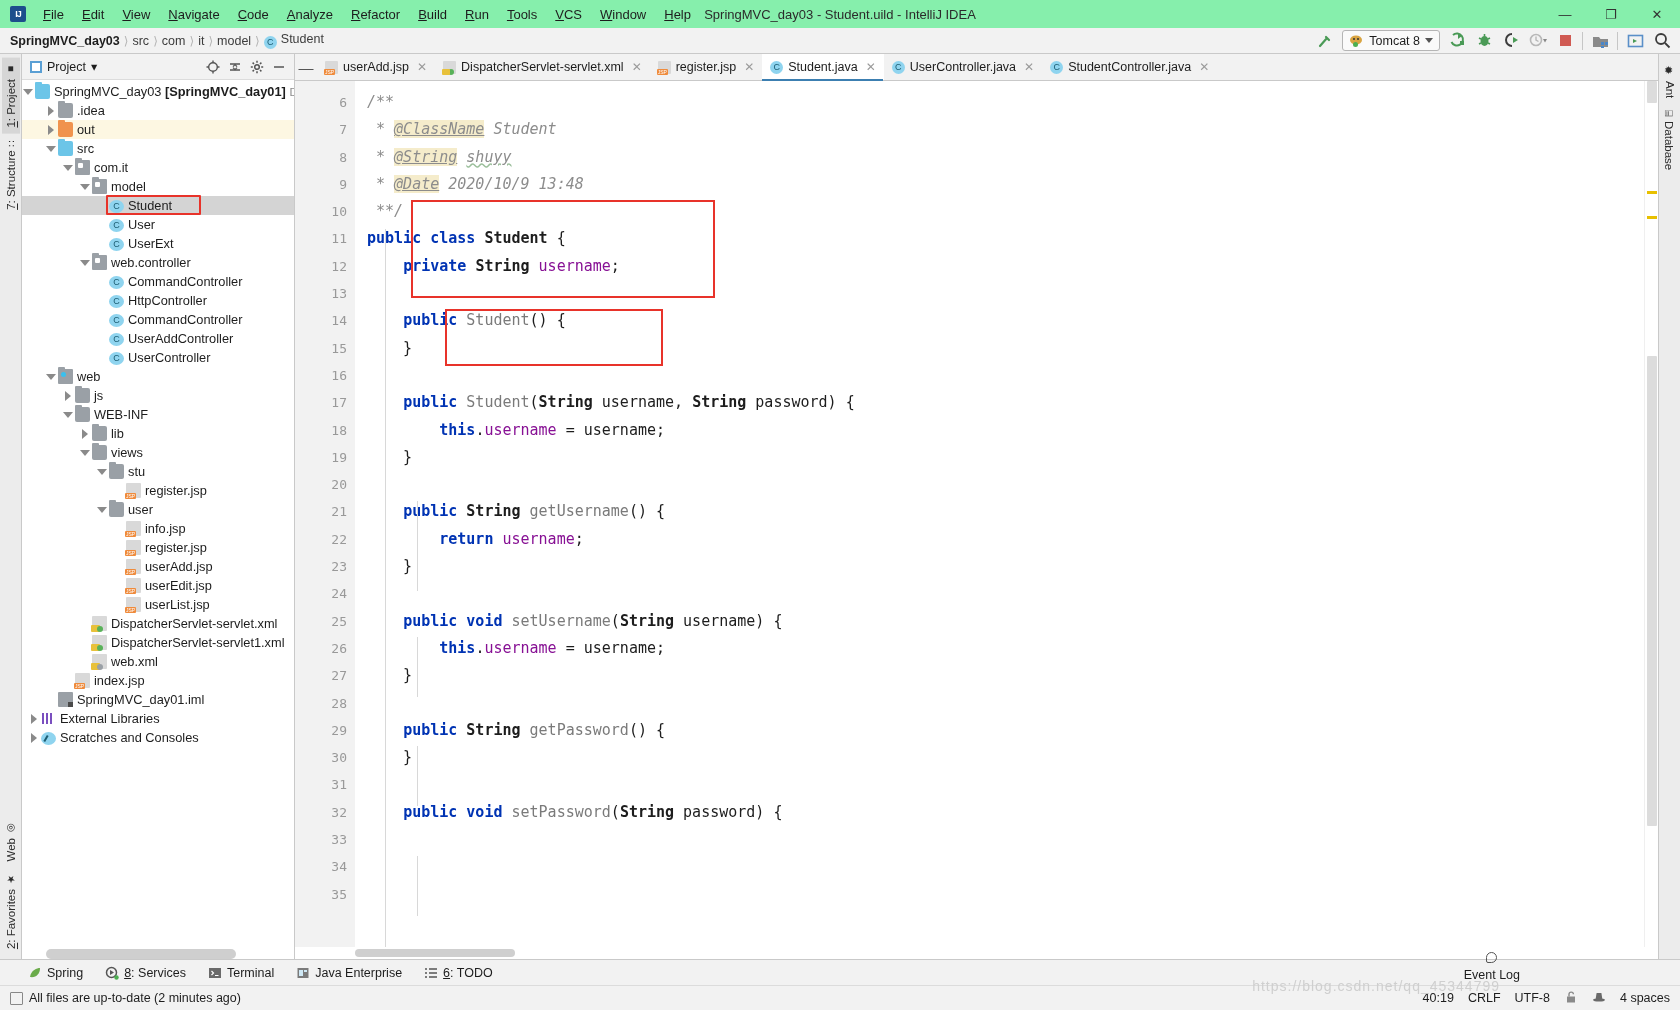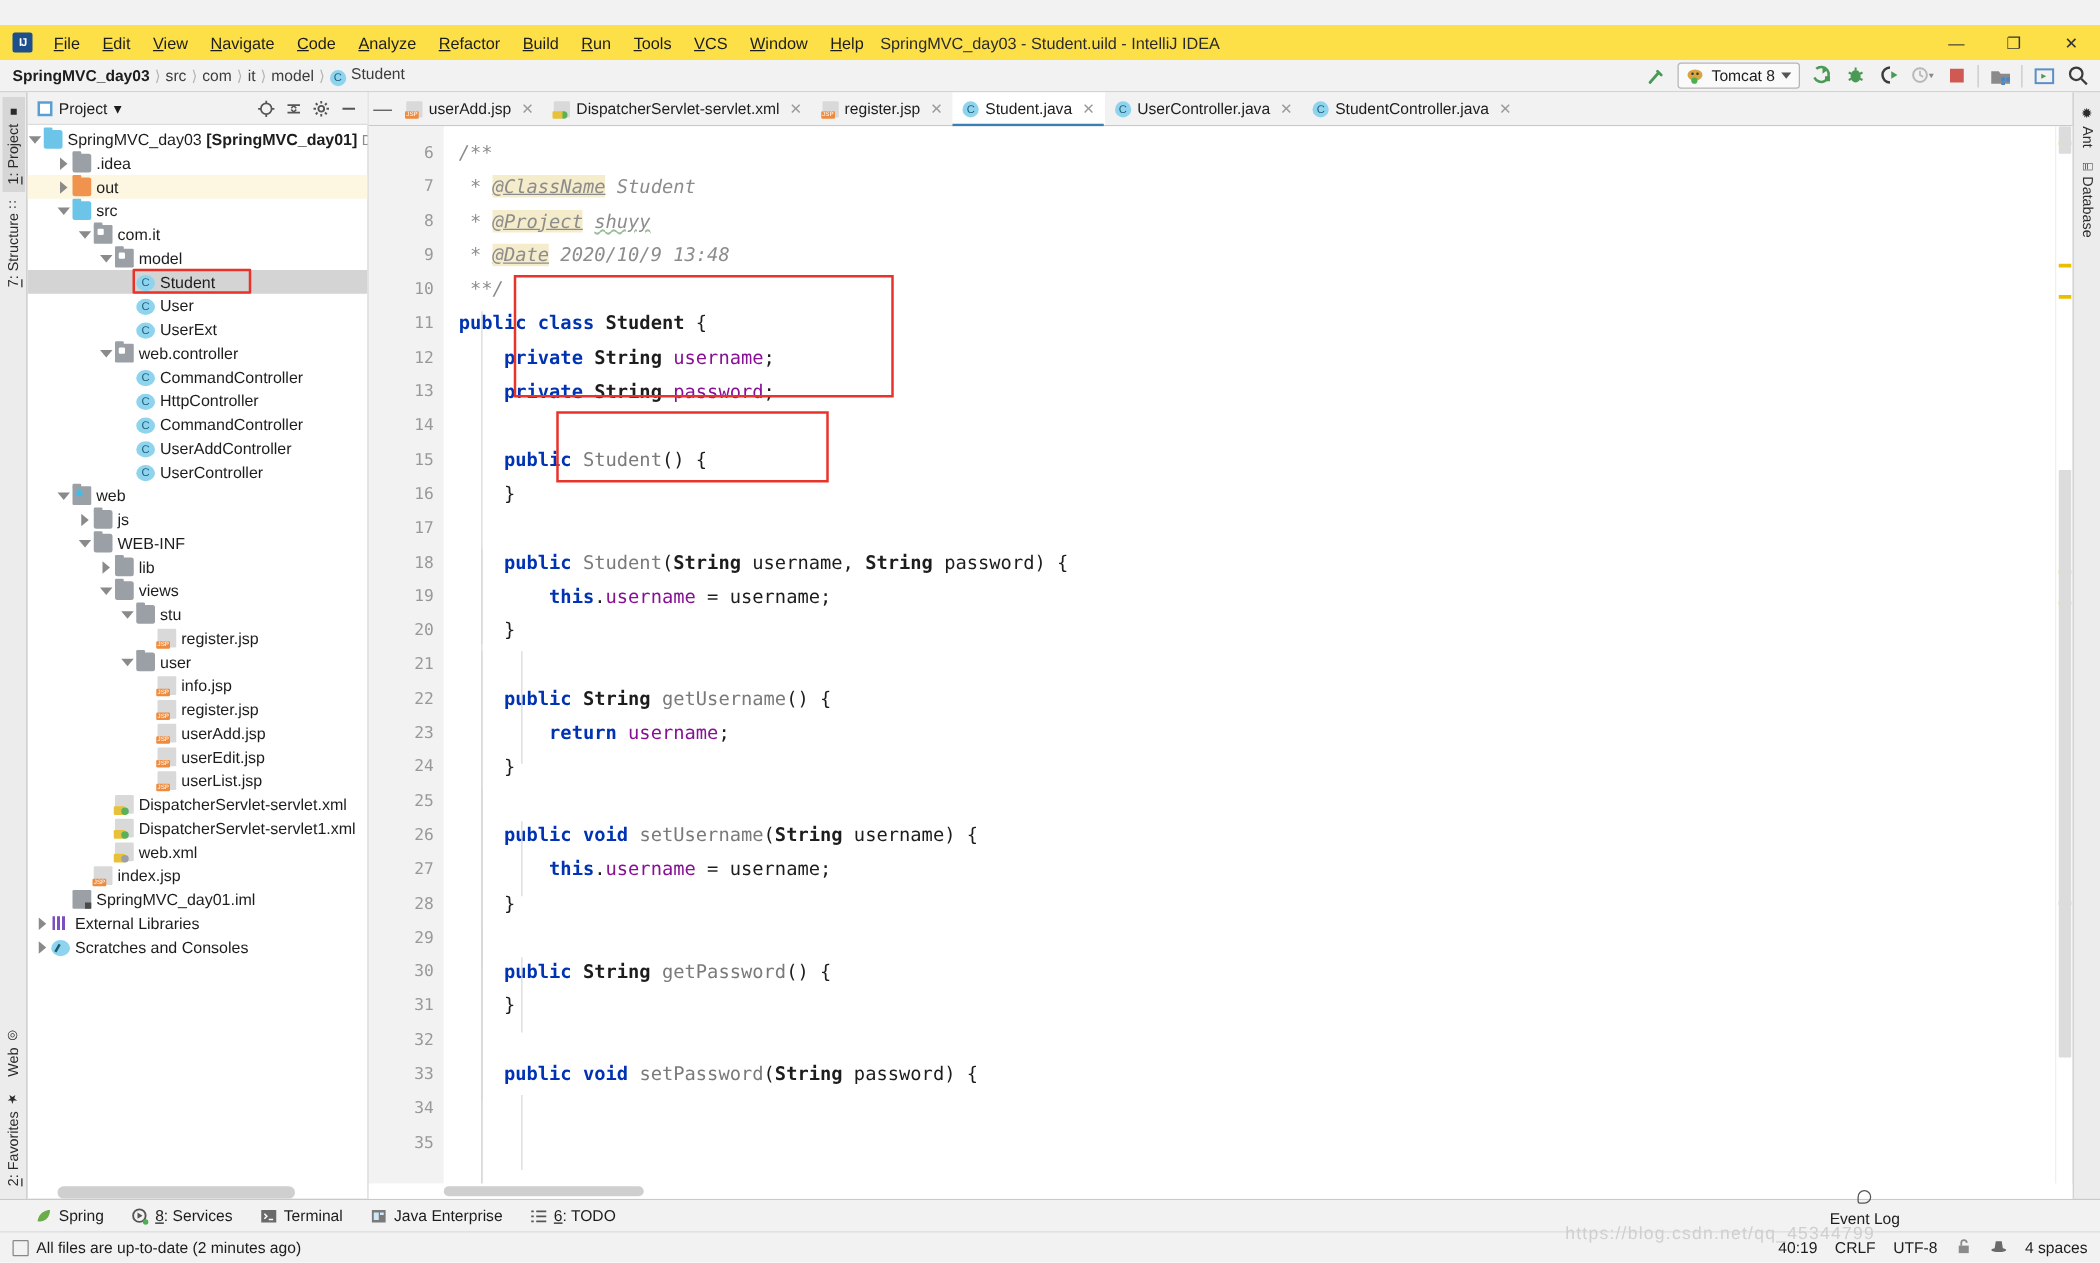--- a/index.html
+++ b/index.html
@@ -9,21 +9,21 @@
     font-size: 13px;
     background: #f2f2f2;
     color: #1d1d1d;
     overflow: hidden;
   }
   .app { width: 1680px; height: 1010px; display: flex; flex-direction: column; background:#f2f2f2; }
 
   
   .menubar {
     height: 28px; display: flex; align-items: center;
-    background: #fde047; position: relative; flex: 0 0 28px; margin-top: 20px;
+    background: #86efac; position: relative; flex: 0 0 28px;
   }
   .ij-logo {
     width: 16px; height: 16px; margin: 0 8px 0 10px;
     background: #1d4f8c; border-radius: 2px;
     display:flex; align-items:center; justify-content:center;
     color:#fff; font-size:9px; font-weight:bold; letter-spacing:-1px;
     font-family:"Liberation Sans", sans-serif;
   }
   .menu-item {
     padding: 3px 9px; font-size: 13px; color: #1d1d1d; cursor: default;
@@ -740,26 +740,25 @@
             <div class="gln">30</div>
             <div class="gln">31<span class="fold start"></span></div>
             <div class="gln">32</div>
             <div class="gln">33<span class="fold end"></span></div>
             <div class="gln">34</div>
             <div class="gln">35<span class="fold start"></span></div>
           </div>
         <div class="codearea" id="codearea">
             <div class="cline"><span class="cm">/**</span></div>
             <div class="cline"><span class="cm">&nbsp;*&nbsp;</span><span class="tag">@ClassName</span><span class="cm">&nbsp;Student</span></div>
-            <div class="cline"><span class="cm">&nbsp;*&nbsp;</span><span class="tag">@Project</span><span class="cm">&nbsp;</span><span class="cm squiggle">shuyy</span></div>
+            <div class="cline"><span class="cm">&nbsp;*&nbsp;</span><span class="tag">@String</span><span class="cm">&nbsp;</span><span class="cm squiggle">shuyy</span></div>
             <div class="cline"><span class="cm">&nbsp;*&nbsp;</span><span class="tag">@Date</span><span class="cm">&nbsp;2020/10/9&nbsp;13:48</span></div>
             <div class="cline"><span class="cm">&nbsp;**/</span></div>
             <div class="cline"><span class="kw">public&nbsp;class&nbsp;</span><span class="typ">Student&nbsp;</span><span class="pln">{</span></div>
             <div class="cline"><span class="pln">&nbsp;&nbsp;&nbsp;&nbsp;</span><span class="kw">private&nbsp;</span><span class="typ">String&nbsp;</span><span class="fld">username</span><span class="pln">;</span></div>
-            <div class="cline"><span class="pln">&nbsp;&nbsp;&nbsp;&nbsp;</span><span class="kw">private&nbsp;</span><span class="typ">String&nbsp;</span><span class="fld">password</span><span class="pln">;</span></div>
             <div class="cline">&nbsp;</div>
             <div class="cline"><span class="pln">&nbsp;&nbsp;&nbsp;&nbsp;</span><span class="kw">public&nbsp;</span><span class="mth">Student</span><span class="pln">()&nbsp;{</span></div>
             <div class="cline"><span class="pln">&nbsp;&nbsp;&nbsp;&nbsp;}</span></div>
             <div class="cline">&nbsp;</div>
             <div class="cline"><span class="pln">&nbsp;&nbsp;&nbsp;&nbsp;</span><span class="kw">public&nbsp;</span><span class="mth">Student</span><span class="pln">(</span><span class="typ">String&nbsp;</span><span class="pln">username,&nbsp;</span><span class="typ">String&nbsp;</span><span class="pln">password</span><span class="pln">)&nbsp;{</span></div>
             <div class="cline"><span class="pln">&nbsp;&nbsp;&nbsp;&nbsp;&nbsp;&nbsp;&nbsp;&nbsp;</span><span class="kw">this</span><span class="pln">.</span><span class="fld">username</span><span class="pln">&nbsp;=&nbsp;username;</span></div>
             <div class="cline"><span class="pln">&nbsp;&nbsp;&nbsp;&nbsp;}</span></div>
             <div class="cline">&nbsp;</div>
             <div class="cline"><span class="pln">&nbsp;&nbsp;&nbsp;&nbsp;</span><span class="kw">public&nbsp;</span><span class="typ">String&nbsp;</span><span class="mth">getUsername</span><span class="pln">()&nbsp;{</span></div>
             <div class="cline"><span class="pln">&nbsp;&nbsp;&nbsp;&nbsp;&nbsp;&nbsp;&nbsp;&nbsp;</span><span class="kw">return&nbsp;</span><span class="fld">username</span><span class="pln">;</span></div>

